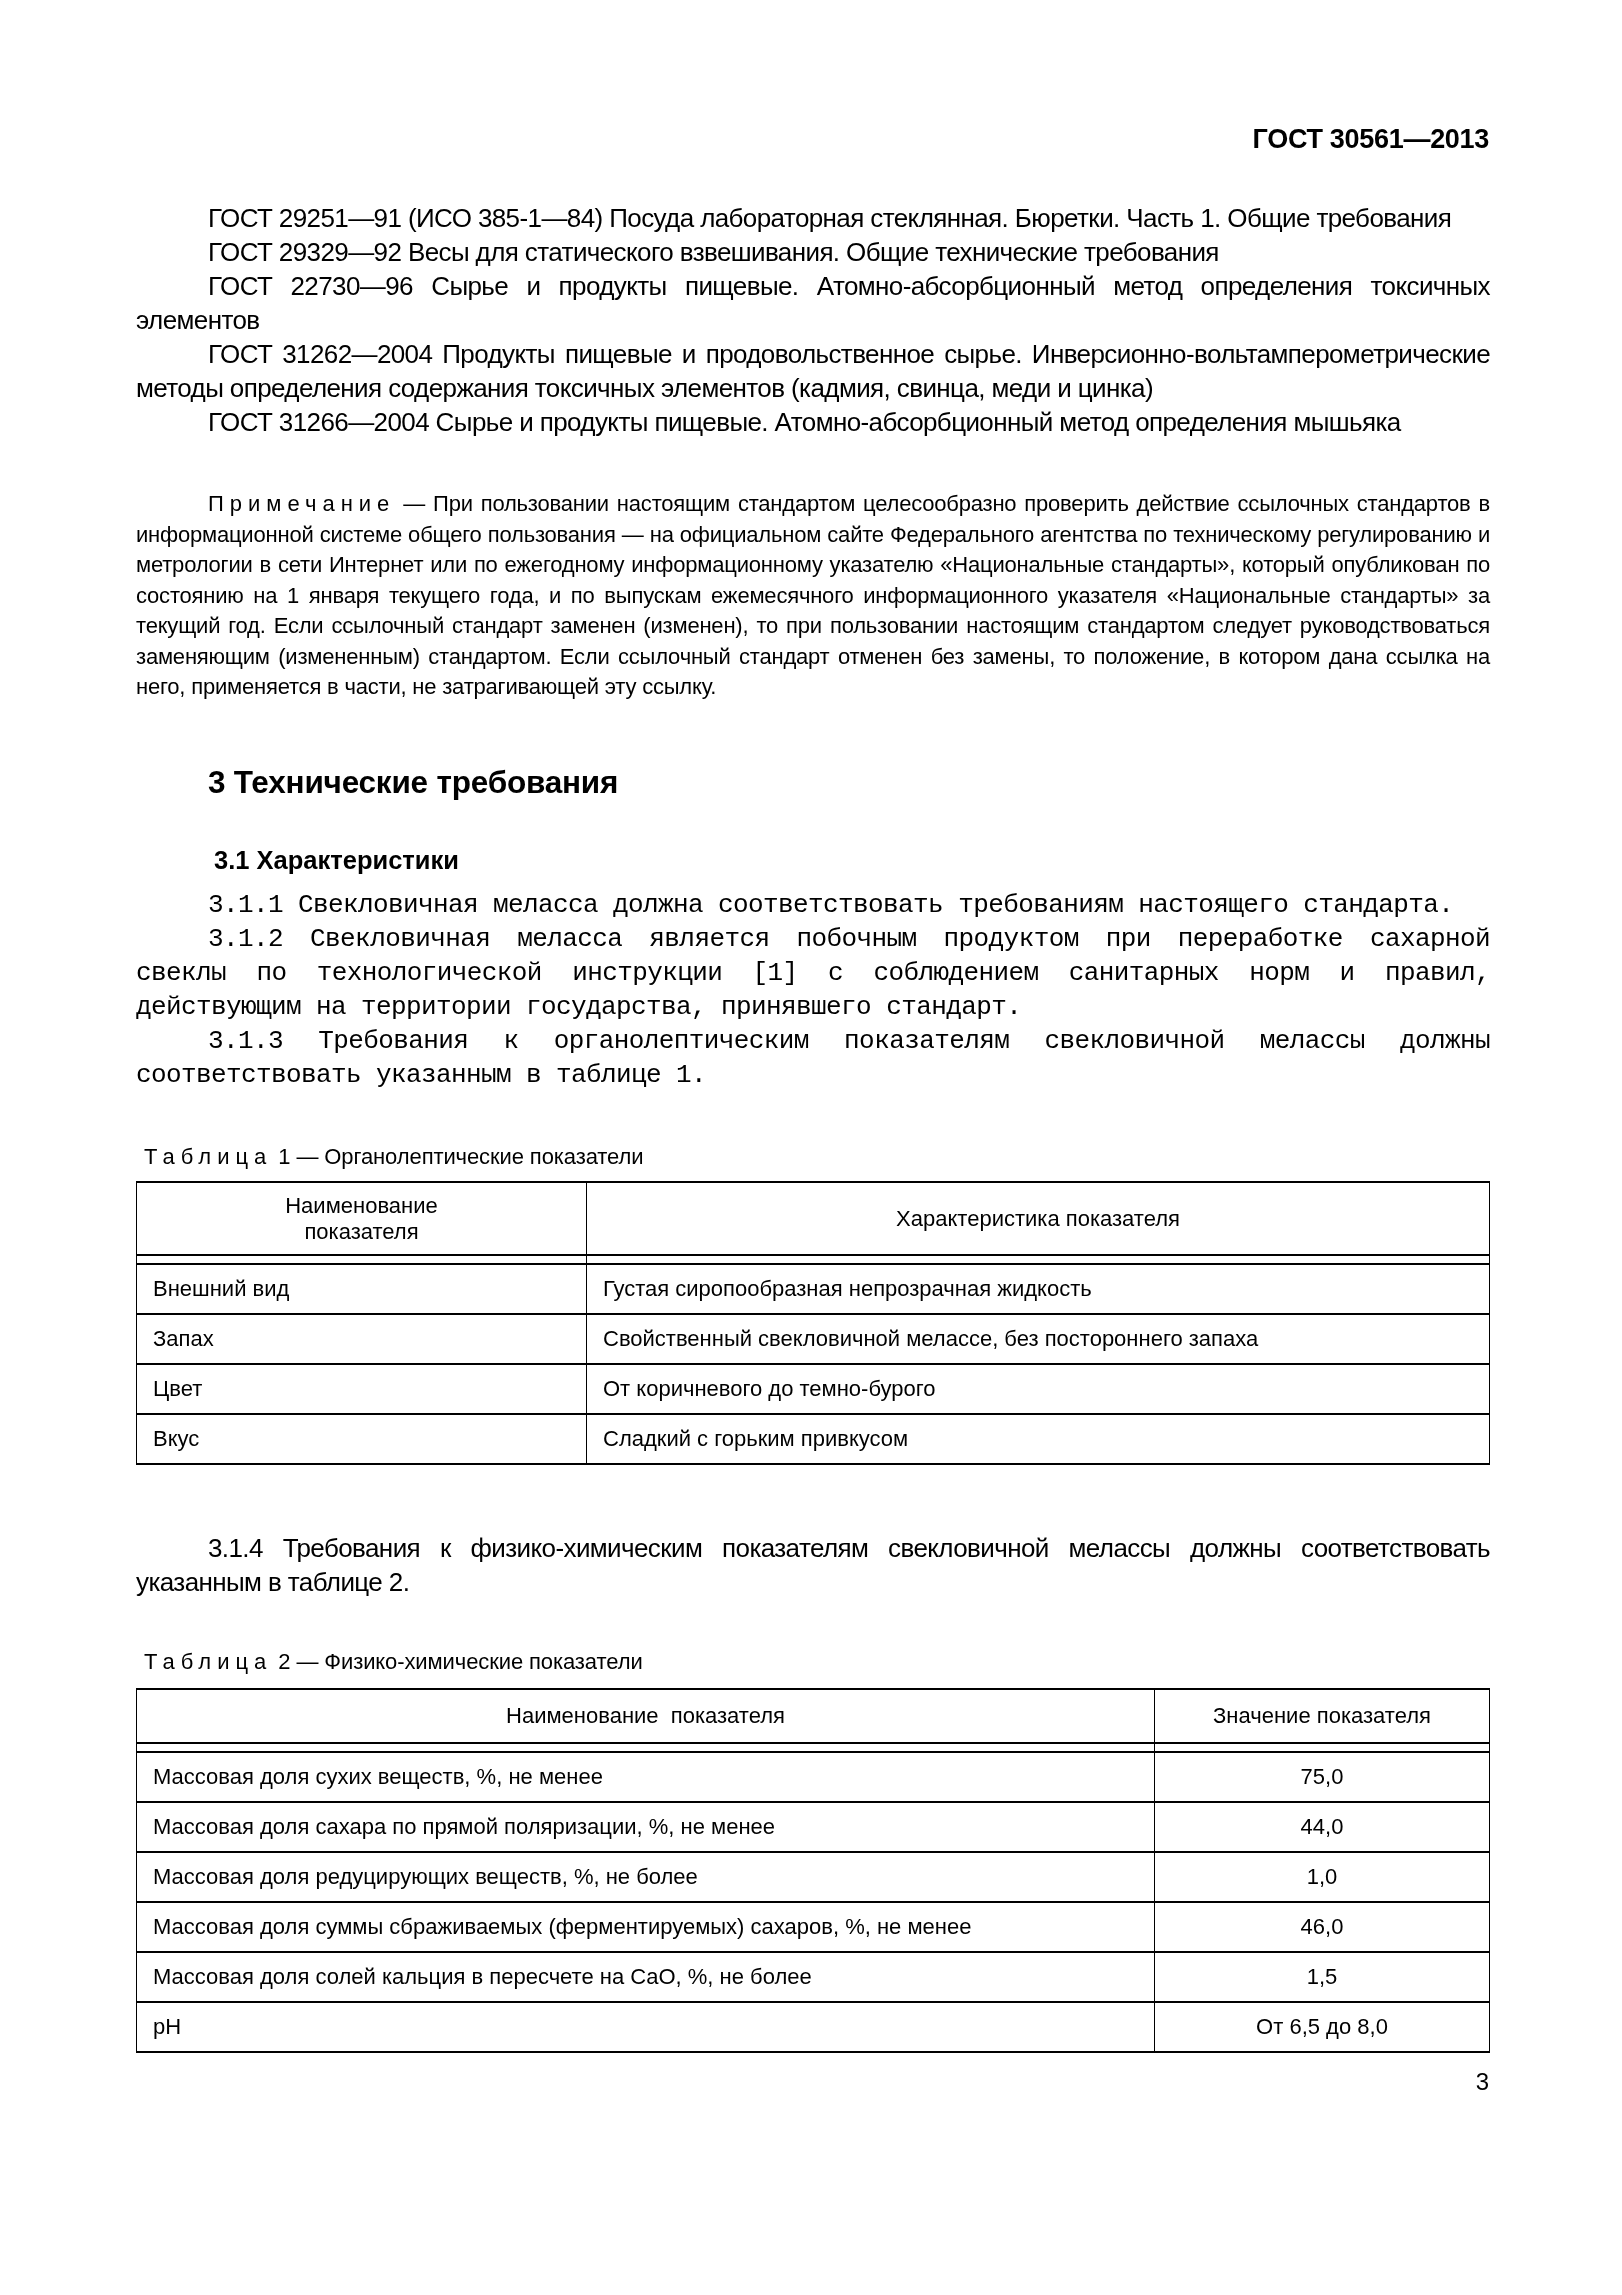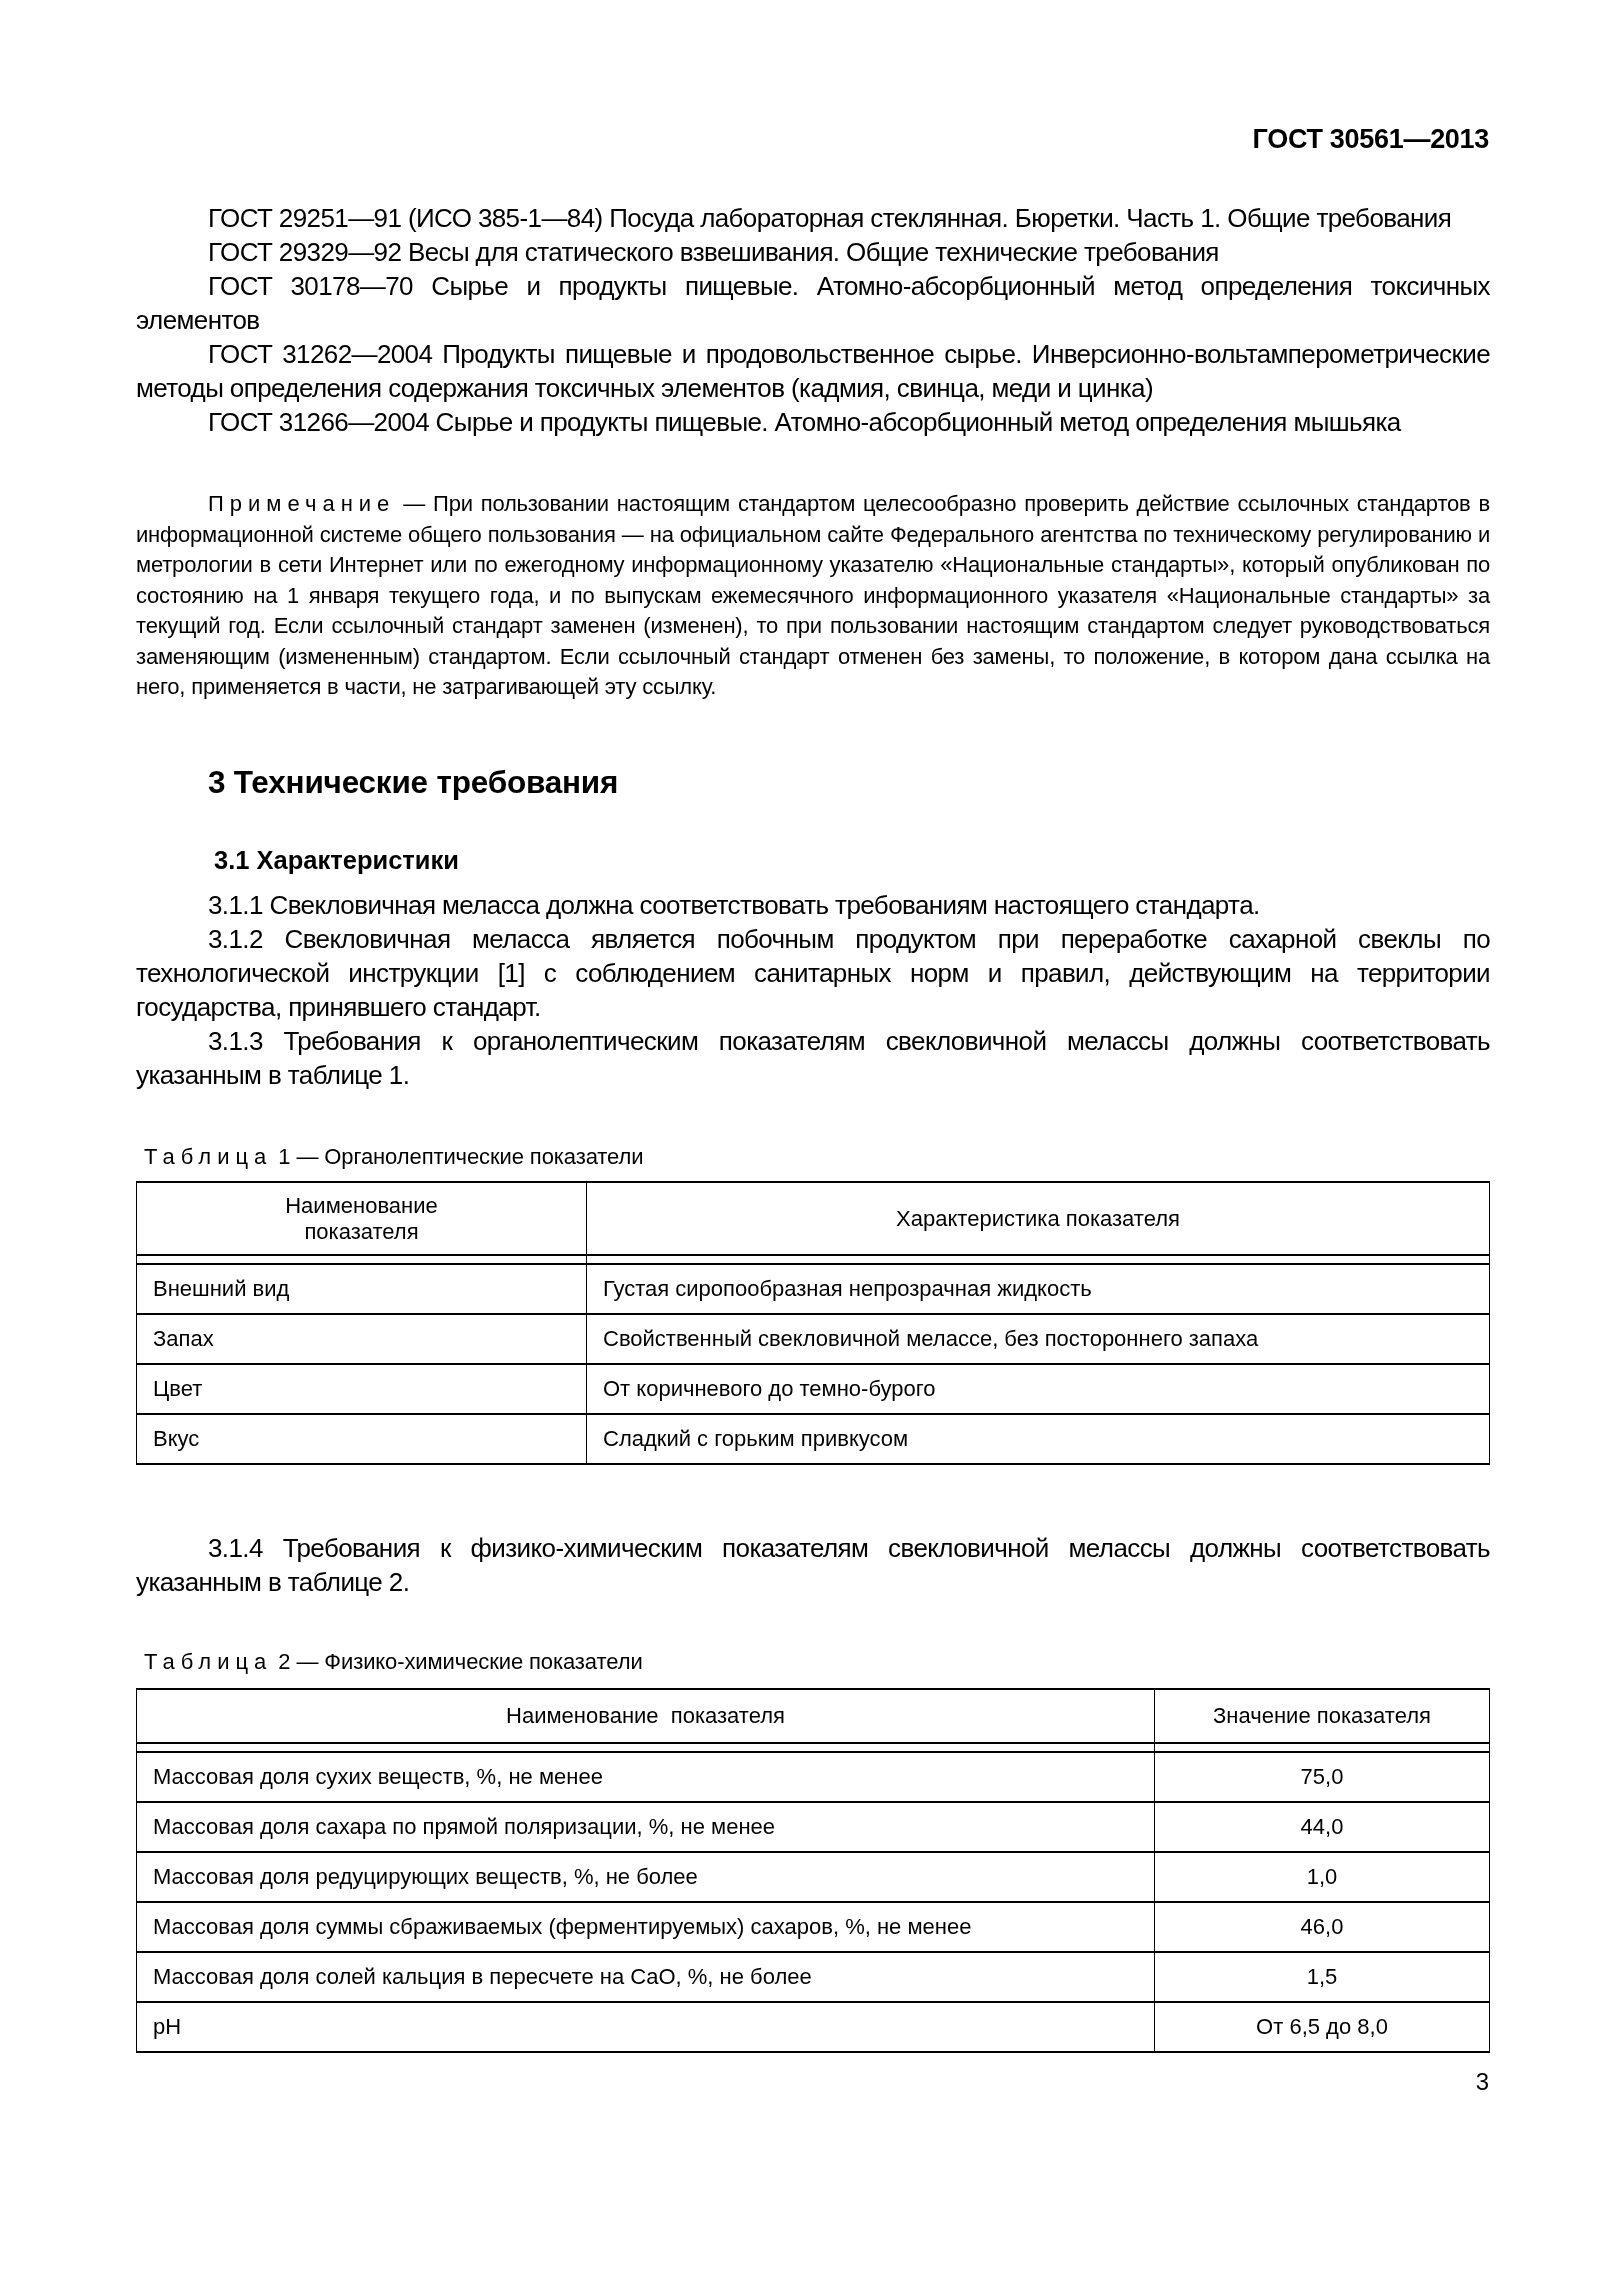--- a/index.html
+++ b/index.html
@@ -24,21 +24,21 @@
   }
   .spaced { letter-spacing: 6px; }
   .h2 {
     position: absolute; top: 764px; left: 72px;
     font-size: 31.5px; font-weight: bold; letter-spacing: -0.2px; margin: 0;
   }
   .h3 {
     position: absolute; top: 840px; left: 72px;
     font-size: 25.5px; font-weight: bold; margin: 6px;
   }
-  .sec31 { position: absolute; top: 888px; left: 0; width: 1354px; }
+  .sec31 { position: absolute; top: 888px; left: 0; width: 1354px; font-family: Liberation Mono, monospace; }
   .caption {
     font-size: 22px; letter-spacing: -0.1px; position: absolute; left: 0; margin: 8px;
   }
   .caption .spaced { letter-spacing: 6px; }
   table.t {
     position: absolute; left: 0; border-collapse: collapse;
     width: 1354px; font-size: 22px;
   }
   table.t td, table.t th {
     border-left: 1.3px solid #000; border-right: 1.3px solid #000;
@@ -65,21 +65,21 @@
 </head>
 <body>
 
 <div class="header-code">ГОСТ 30561—2013</div>
 
 <div class="content">
 
   <div class="refs">
     <p class="p">ГОСТ 29251—91 (ИСО 385-1—84) Посуда лабораторная стеклянная. Бюретки. Часть 1. Общие требования</p>
     <p class="p">ГОСТ 29329—92 Весы для статического взвешивания. Общие технические требования</p>
-    <p class="p">ГОСТ 30178—70 Сырье и продукты пищевые. Атомно-абсорбционный метод определения токсичных элементов</p>
+    <p class="p">ГОСТ 22730—96 Сырье и продукты пищевые. Атомно-абсорбционный метод определения токсичных элементов</p>
     <p class="p">ГОСТ 31262—2004 Продукты пищевые и продовольственное сырье. Инверсионно-вольтамперометрические методы определения содержания токсичных элементов (кадмия, свинца, меди и цинка)</p>
     <p class="p">ГОСТ 31266—2004 Сырье и продукты пищевые. Атомно-абсорбционный метод определения мышьяка</p>
   </div>
 
   <p class="note"><span class="spaced">Примечание</span><span> — При пользовании настоящим стандартом целесообразно проверить действие ссылочных стандартов в информационной системе общего пользования — на официальном сайте Федерального агентства по техническому регулированию и метрологии в сети Интернет или по ежегодному информационному указателю «Национальные стандарты», который опубликован по состоянию на 1 января текущего года, и по выпускам ежемесячного информационного указателя «Национальные стандарты» за текущий год. Если ссылочный стандарт заменен (изменен), то при пользовании настоящим стандартом следует руководствоваться заменяющим (измененным) стандартом. Если ссылочный стандарт отменен без замены, то положение, в котором дана ссылка на него, применяется в части, не затрагивающей эту ссылку.</span></p>
 
   <h2 class="h2">3 Технические требования</h2>
   <h3 class="h3">3.1 Характеристики</h3>
 
   <div class="sec31">

